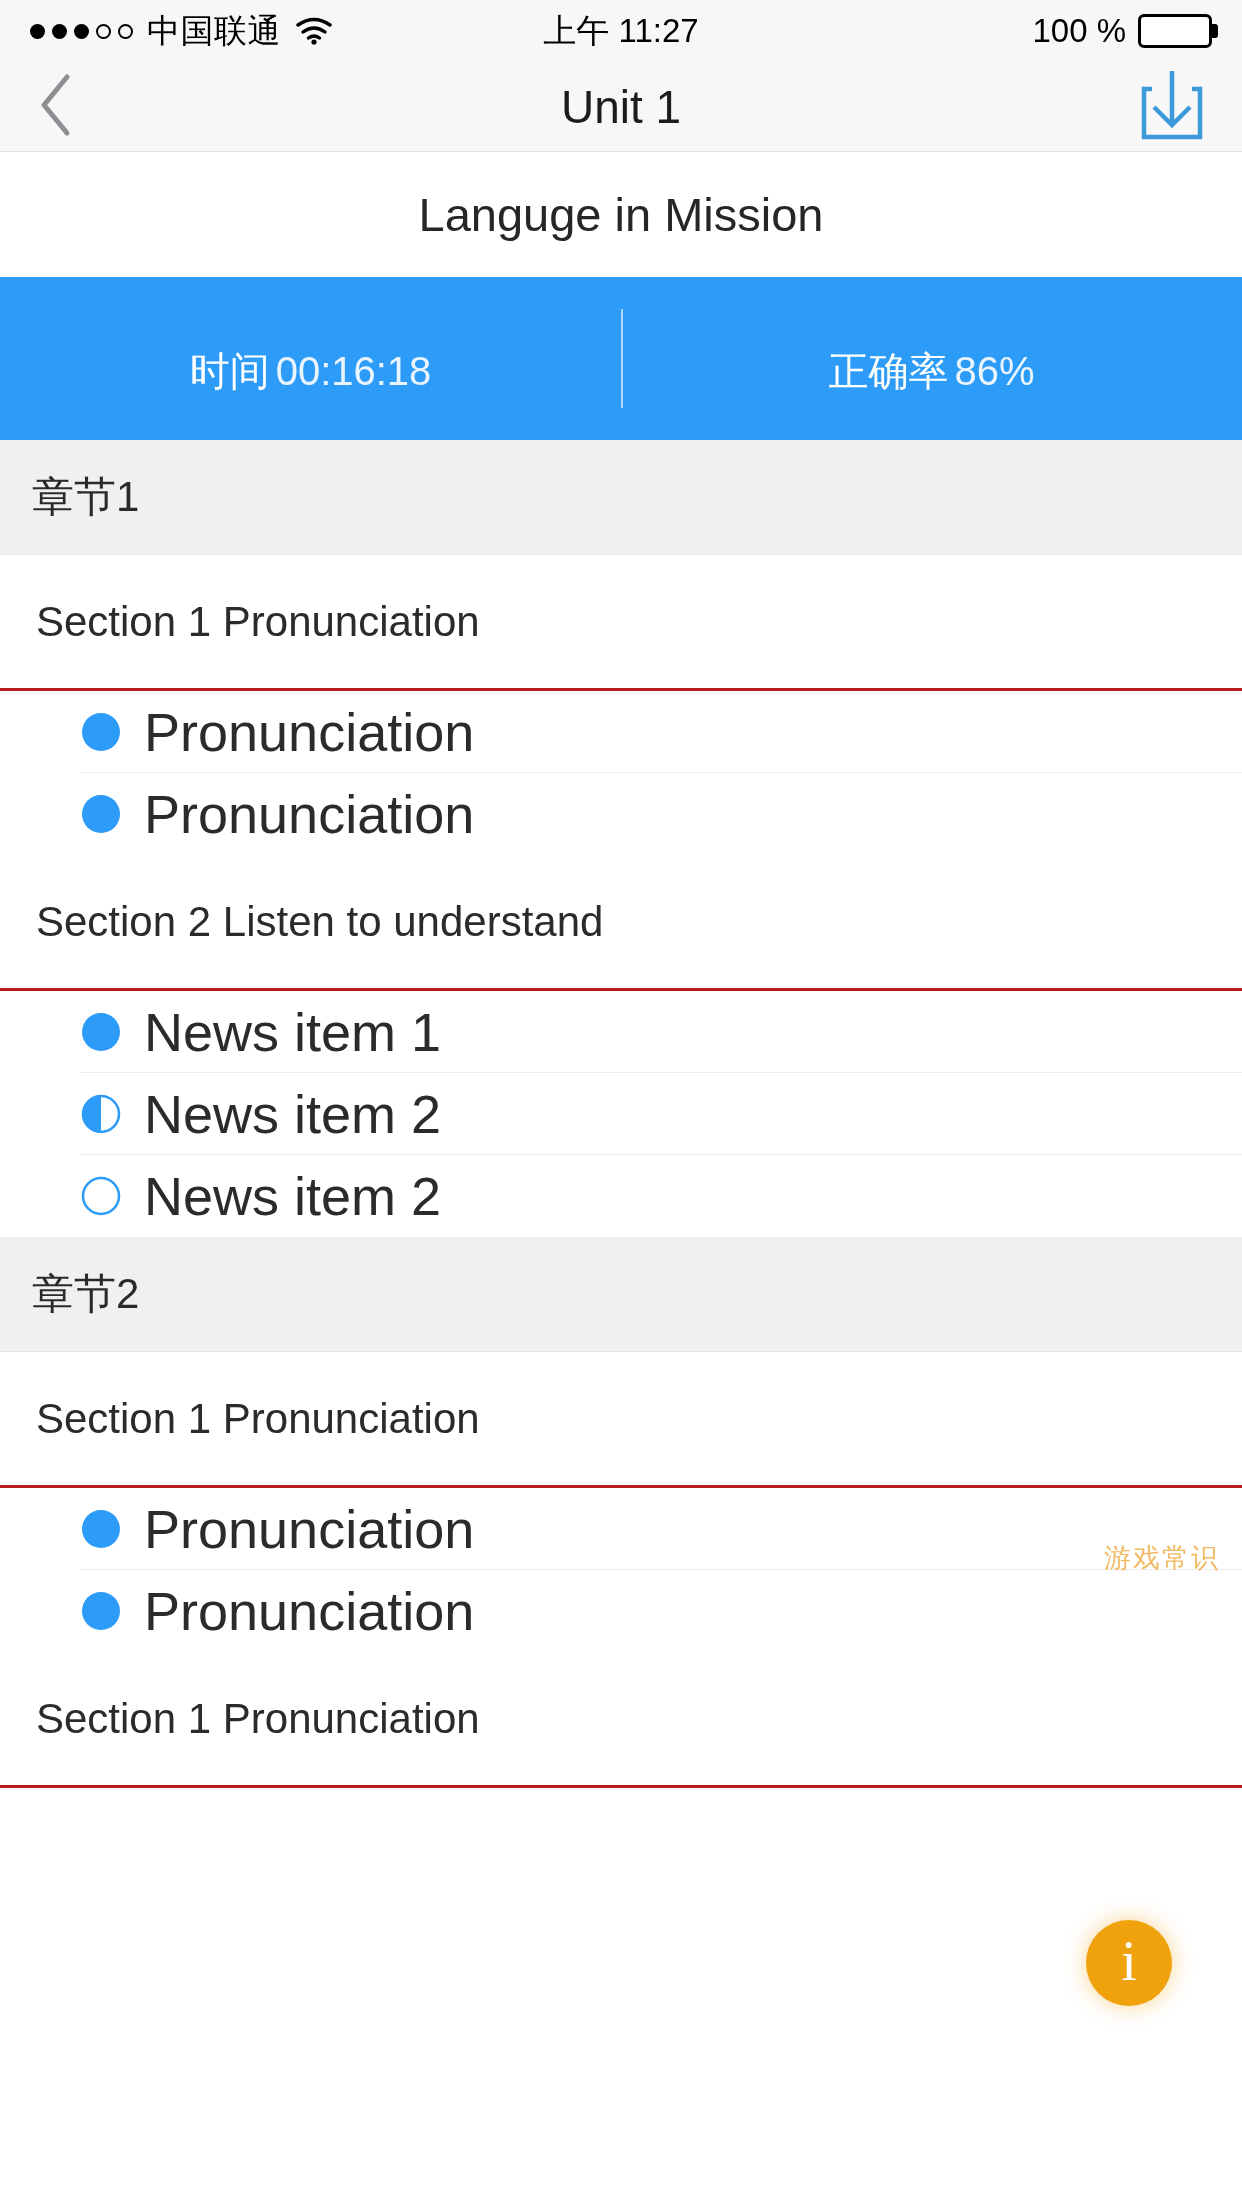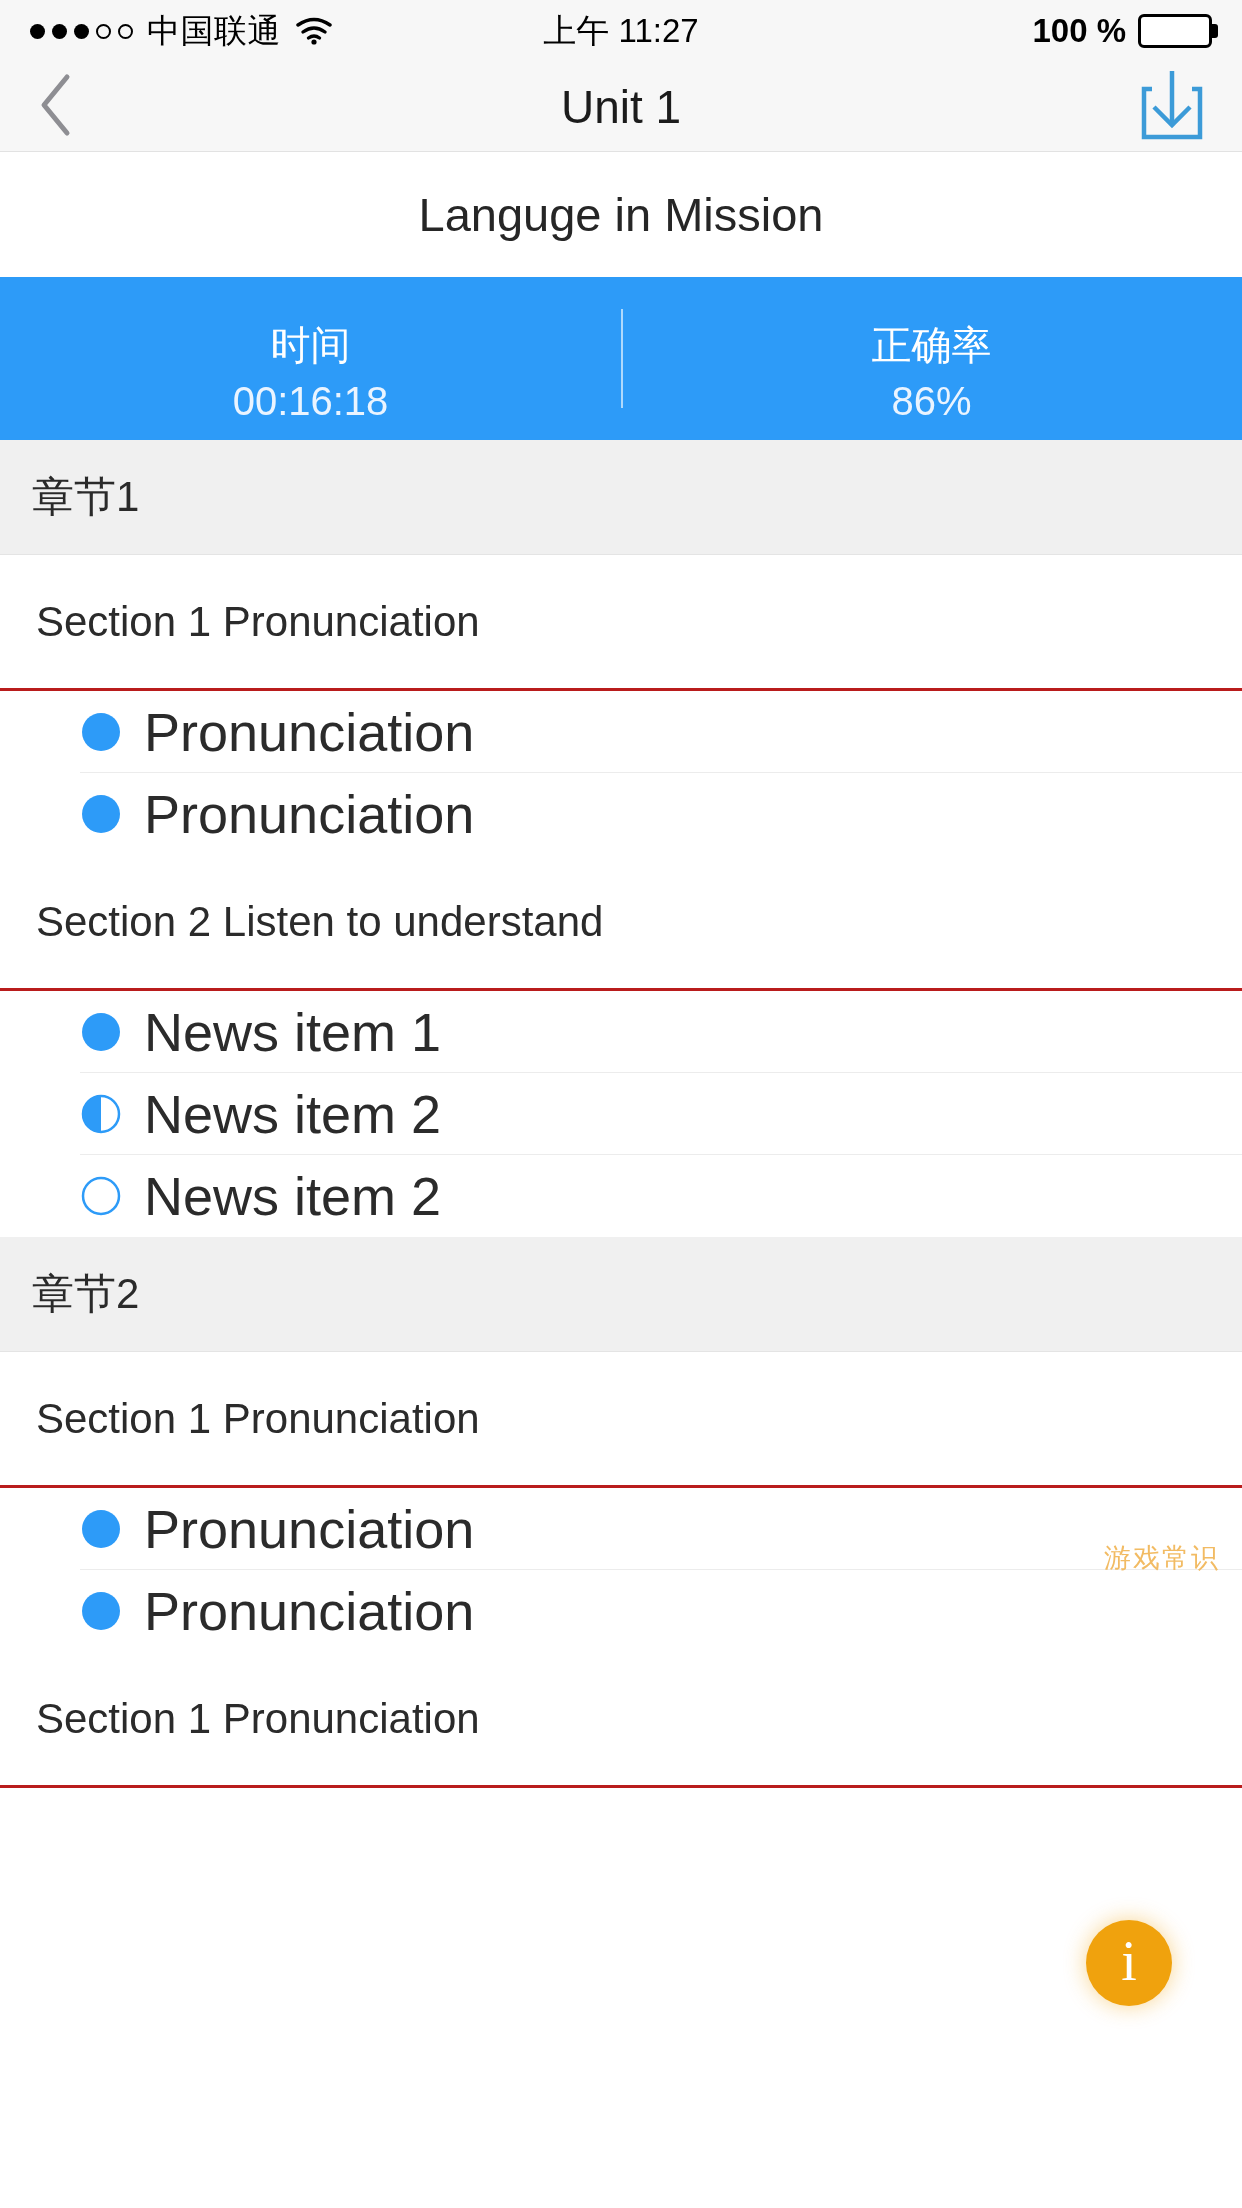--- a/index.html
+++ b/index.html
@@ -23,21 +23,21 @@
   .dot.hollow { background:transparent; border:2px solid #000; }
   .carrier { font-size:33px; color:#000; letter-spacing:0.5px; }
   .wifi { width:38px; height:28px; position:relative; display:inline-block; }
   .wifi svg { display:block; }
   .sb-center {
     position:absolute; left:0; right:0; text-align:center;
     font-size:33px; color:#000; pointer-events:none;
   }
   .sb-right {
     margin-left:auto; display:flex; align-items:center; gap:12px;
-    position:relative; z-index:2;font-weight:bold;
+    position:relative; z-index:2;
   }
   .batt-pct { font-size:33px; color:#000; }
   .batt {
     width:74px; height:34px; border:3px solid #000; border-radius:6px;
     position:relative; padding:3px; background:#fff;
   }
   .batt-fill { width:100%; height:100%; background:#000; border-radius:2px; }
   .batt-cap {
     position:absolute; right:-9px; top:50%; transform:translateY(-50%);
     width:6px; height:14px; background:#000; border-radius:0 3px 3px 0;
@@ -66,21 +66,21 @@
     display:flex; align-items:center; justify-content:center;
   }
   .subtitle { font-size:47px; color:#262626; font-weight:400; }
 
   
   .stats {
     height:163px; background:#2d9bf8;
     display:flex; align-items:stretch; position:relative;
   }
   .stat {
-    flex:1; display:flex; flex-direction:column;
+    flex:1; display:flex; flex-direction:row;
     align-items:center; justify-content:center; gap:6px;margin-top:25px;
   }
   .stat-label { font-size:40px; color:#ffffff; }
   .stat-value { font-size:40px; color:#eaf4ff; }
   .stat-div {
     position:absolute; left:50%; top:32px; bottom:32px;
     width:2px; background:rgba(255,255,255,.62);
   }
 
   

